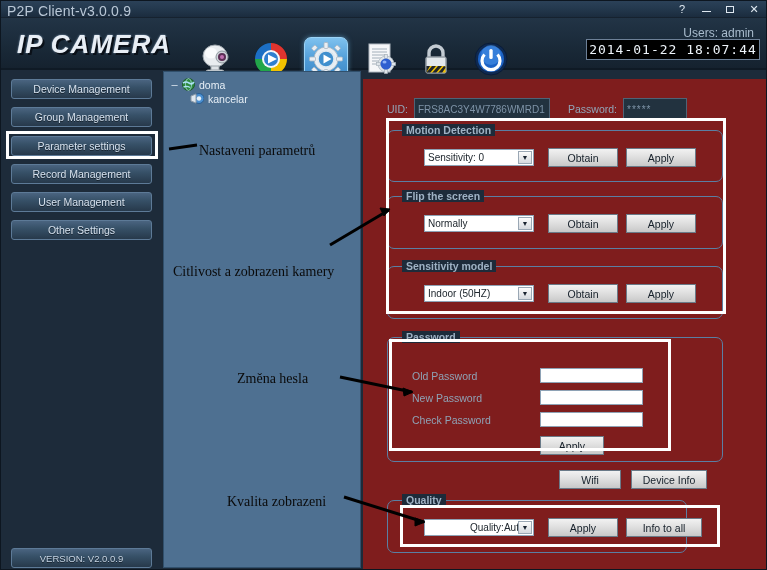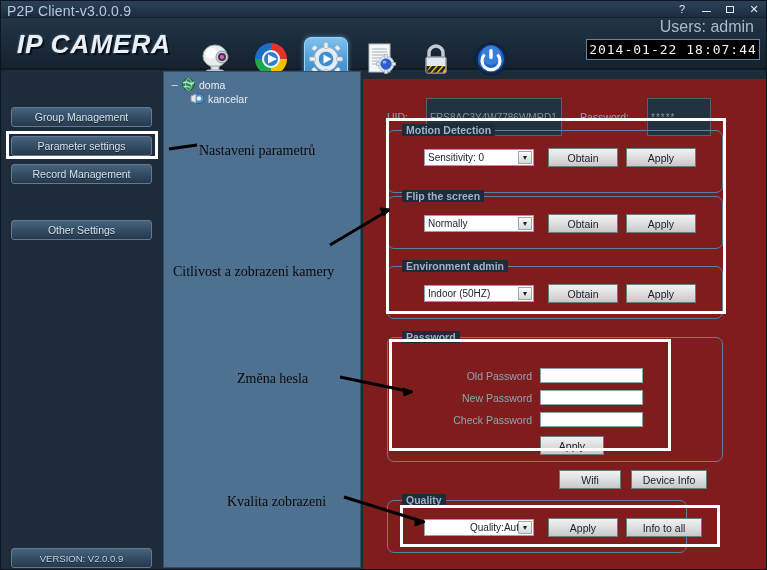--- a/index.html
+++ b/index.html
@@ -104,22 +104,22 @@
     border-radius: 7px;
     box-sizing: border-box;
   }
   .tbtn.selected {
     background: linear-gradient(to bottom, #7fc2ef 0%, #4d9ad6 55%, #3c86c4 100%);
     border: 1px solid #9bd3f6;
     box-shadow: 0 0 5px rgba(120,200,255,0.55);
   }
   .users {
     position: absolute;
-    right: 14px; top: 0;
-    font-size: 16px;
+    right: 14px; top: 8px;
+    font-size: 12px;
     color: #a9bccd;
   }
   .clock {
     position: absolute;
     right: 8px; top: 21px;
     width: 174px;
     height: 21px;
     background: #000;
     border: 1px solid #6d8097;
     color: #eef4fa;
@@ -215,27 +215,26 @@
     display: flex;
     align-items: center;
     gap: 6px;
   }
   .fl { font-size: 10.5px; color: #92a6b9; }
   .fi {
     background: #22323f;
     border: 1px solid #4e6376;
     color: #7e93a7;
     font-size: 10px;
-    padding: 18px 3px;
+    padding: 10px 3px;
     box-sizing: border-box;
     height: 16px;
     line-height: 13px;
     border-radius: 0;
     outline: none;
-    margin-left: 12px;
   }
   .fi.uid { width: 136px; }
   .fi.pwd { width: 64px; letter-spacing: 1px; }
 
   
   .group {
     position: absolute;
     border: 1px solid #5a7fa3;
     border-radius: 7px;
     box-sizing: border-box;
@@ -284,21 +283,20 @@
     font-size: 10.5px;
     display: flex;
     align-items: center;
     justify-content: center;
     box-sizing: border-box;
   }
   .ptext {
     position: absolute;
     font-size: 10.5px;
     color: #8fa3b6;
-    text-align: right;
   }
   .pinput {
     position: absolute;
     height: 15px;
     width: 103px;
     background: #ffffff;
     border: 1px solid #8ea2b5;
     box-sizing: border-box;
     outline: none;
   }
@@ -432,23 +430,25 @@
         </svg>
       </div>
 
     </div>
 
     <div class="users">Users: admin</div>
     <div class="clock">2014-01-22 18:07:44</div>
   </div>
 
   <div class="sidebar">
+    <div class="sbtn" style="top:9px">Device Management</div>
     <div class="sbtn" style="top:37px">Group Management</div>
     <div class="sbtn" style="top:66px">Parameter settings</div>
     <div class="sbtn" style="top:94px">Record Management</div>
+    <div class="sbtn" style="top:122px">User Management</div>
     <div class="sbtn" style="top:150px">Other Settings</div>
     <div class="sbtn version">VERSION: V2.0.0.9</div>
   </div>
 
   <div class="hl-box" style="left:5px; top:130px; width:152px; height:28px;"></div>
 
   <div class="treepanel">
     <div class="tree-root">
       <span class="expander">–</span>
       <span class="tree-icon">
@@ -475,42 +475,42 @@
 
   <div class="content">
 
     <div class="uidrow">
       <span class="fl">UID:</span>
       <input class="fi uid" type="text" readonly="" value="FRS8AC3Y4W7786WMRD1" style="">
       <span class="fl" style="margin-left:12px">Password:</span>
       <input class="fi pwd" type="text" readonly="" value="*****" style="">
     </div>
 
-    <div class="group" style="left:24px; top:51px; width:336px; height:63px;padding-left:35px;">
+    <div class="group" style="left:24px; top:51px; width:336px; height:52px;padding-left:35px;">
       <div class="glabel">Motion Detection</div>
       <div class="ddl" style="left:36px; top:18px; width:110px;">
         <span>Sensitivity: 0</span>
         <span class="arrow">▼</span>
       </div>
       <div class="gbtn" style="left:160px; top:17px; width:70px;">Obtain</div>
       <div class="gbtn" style="left:238px; top:17px; width:70px;">Apply</div>
     </div>
 
     <div class="group" style="left:24px; top:117px; width:336px; height:53px;">
       <div class="glabel">Flip the screen</div>
       <div class="ddl" style="left:36px; top:18px; width:110px;">
         <span>Normally</span>
         <span class="arrow">▼</span>
       </div>
       <div class="gbtn" style="left:160px; top:17px; width:70px;">Obtain</div>
       <div class="gbtn" style="left:238px; top:17px; width:70px;">Apply</div>
     </div>
 
     <div class="group" style="left:24px; top:187px; width:336px; height:53px;">
-      <div class="glabel">Environment admin</div>
+      <div class="glabel">Sensitivity model</div>
       <div class="ddl" style="left:36px; top:18px; width:110px;">
         <span>Indoor (50HZ)</span>
         <span class="arrow">▼</span>
       </div>
       <div class="gbtn" style="left:160px; top:17px; width:70px;">Obtain</div>
       <div class="gbtn" style="left:238px; top:17px; width:70px;">Apply</div>
     </div>
 
     <div class="group" style="left:24px; top:258px; width:336px; height:125px;">
       <div class="glabel">Password</div>

